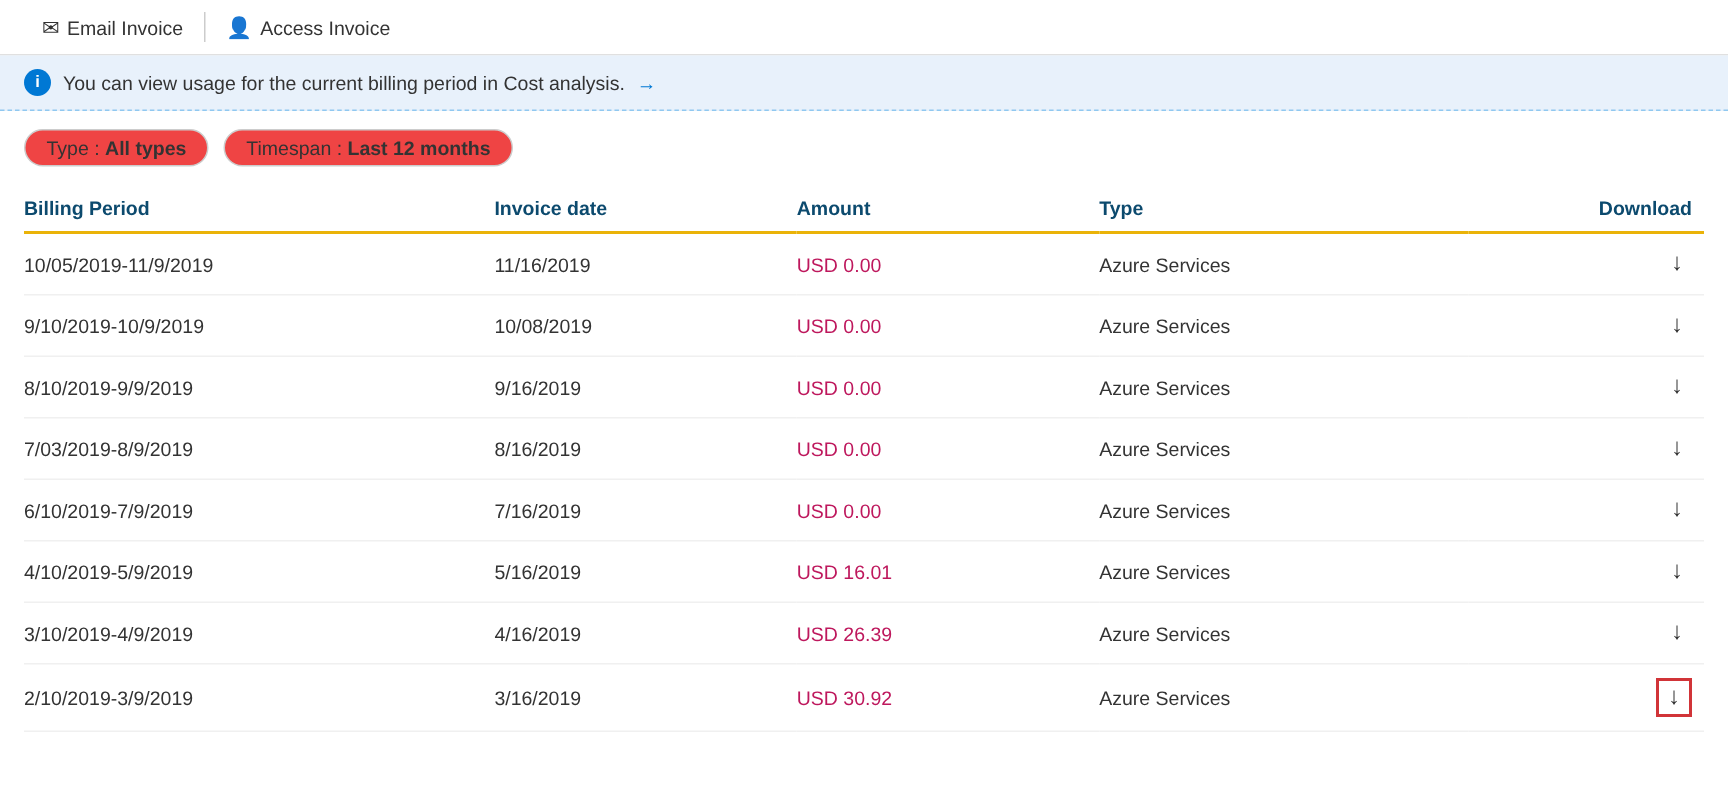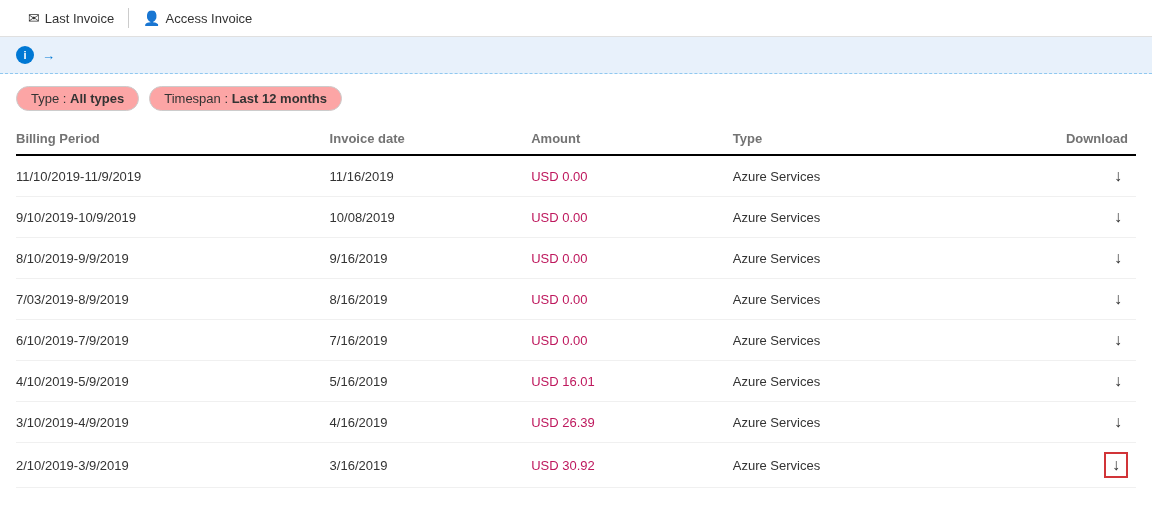--- a/index.html
+++ b/index.html
@@ -71,41 +71,41 @@
     
     .filters {
       padding: 12px 16px;
       display: flex;
       gap: 10px;
     }
     .filter-btn {
       border: 1px solid #ccc;
       border-radius: 20px;
       padding: 4px 14px;
-      background: #fca5a5;
+      background: #ef4444;
       cursor: pointer;
       font-size: 13px;
       color: #333;
     }
 
     
     .table-container {
       padding: 0 16px;
     }
     table {
       width: 100%;
       border-collapse: collapse;
     }
     thead th {
       text-align: left;
       font-weight: 600;
       font-size: 13px;
       padding: 8px 8px 8px 0;
-      border-bottom: 2px solid #000000;
-      color: #737373;
+      border-bottom: 2px solid #eab308;
+      color: #0c4a6e;
     }
     thead th.col-download {
       text-align: right;
       padding-right: 8px;
     }
     tbody tr {
       border-bottom: 1px solid #f0f0f0;
     }
     tbody td {
       padding: 9px 8px 9px 0;
@@ -143,33 +143,34 @@
     .col-amount-h { width: 18%; }
     .col-type { width: 22%; }
     .col-download-h { width: 14%; margin-top: 32px; }
   </style>
 </head>
 <body>
 
 <div class="toolbar">
   <button class="toolbar-btn">
     <span style="font-size:14px;">✉</span>
-    <span>Last Invoice</span>
+    <span>Email Invoice</span>
   </button>
   <div class="toolbar-divider"></div>
   <button class="toolbar-btn">
     <span style="font-size:14px;">👤</span>
     <span>Access Invoice</span>
   </button>
 </div>
 
 <div class="info-banner">
   <div class="info-icon">
     <span>i</span>
   </div>
+  <span>You can view usage for the current billing period in Cost analysis.</span>
   <a class="info-link" href="#">
     <span>→</span>
   </a>
 </div>
 
 <div class="filters">
   <button class="filter-btn">
     <span>Type : <strong>All types</strong></span>
   </button>
   <button class="filter-btn">
@@ -183,21 +184,21 @@
       <tr>
         <th class="col-billing">Billing Period</th>
         <th class="col-invoice">Invoice date</th>
         <th class="col-amount-h">Amount</th>
         <th class="col-type">Type</th>
         <th class="col-download-h col-download">Download</th>
       </tr>
     </thead>
     <tbody id="invoice-rows">
     <tr>
-          <td>11/10/2019-11/9/2019</td>
+          <td>10/05/2019-11/9/2019</td>
           <td>11/16/2019</td>
           <td class="col-amount">USD 0.00</td>
           <td>Azure Services</td>
           <td class="col-download"><button class="download-btn"><span>↓</span></button></td>
         </tr>
         <tr>
           <td>9/10/2019-10/9/2019</td>
           <td>10/08/2019</td>
           <td class="col-amount">USD 0.00</td>
           <td>Azure Services</td>

